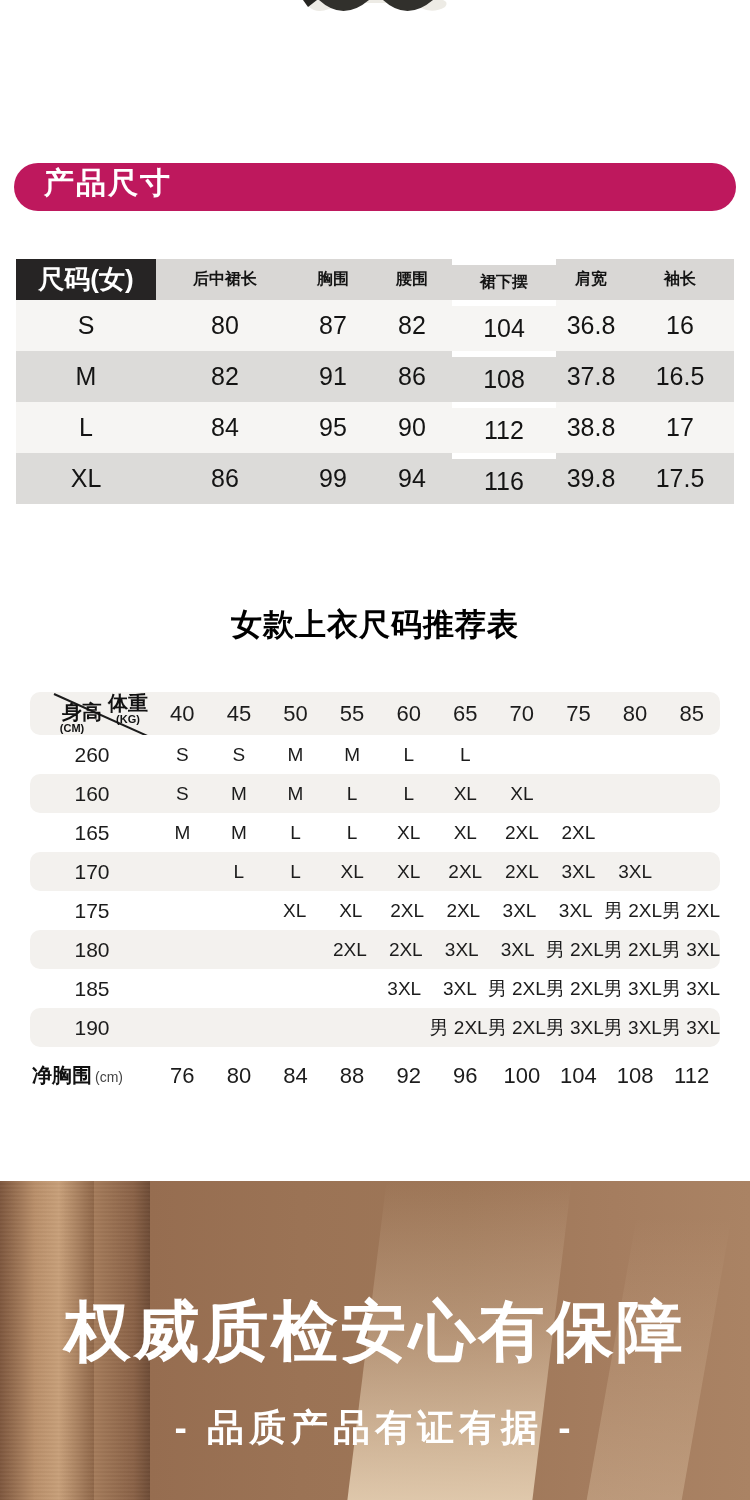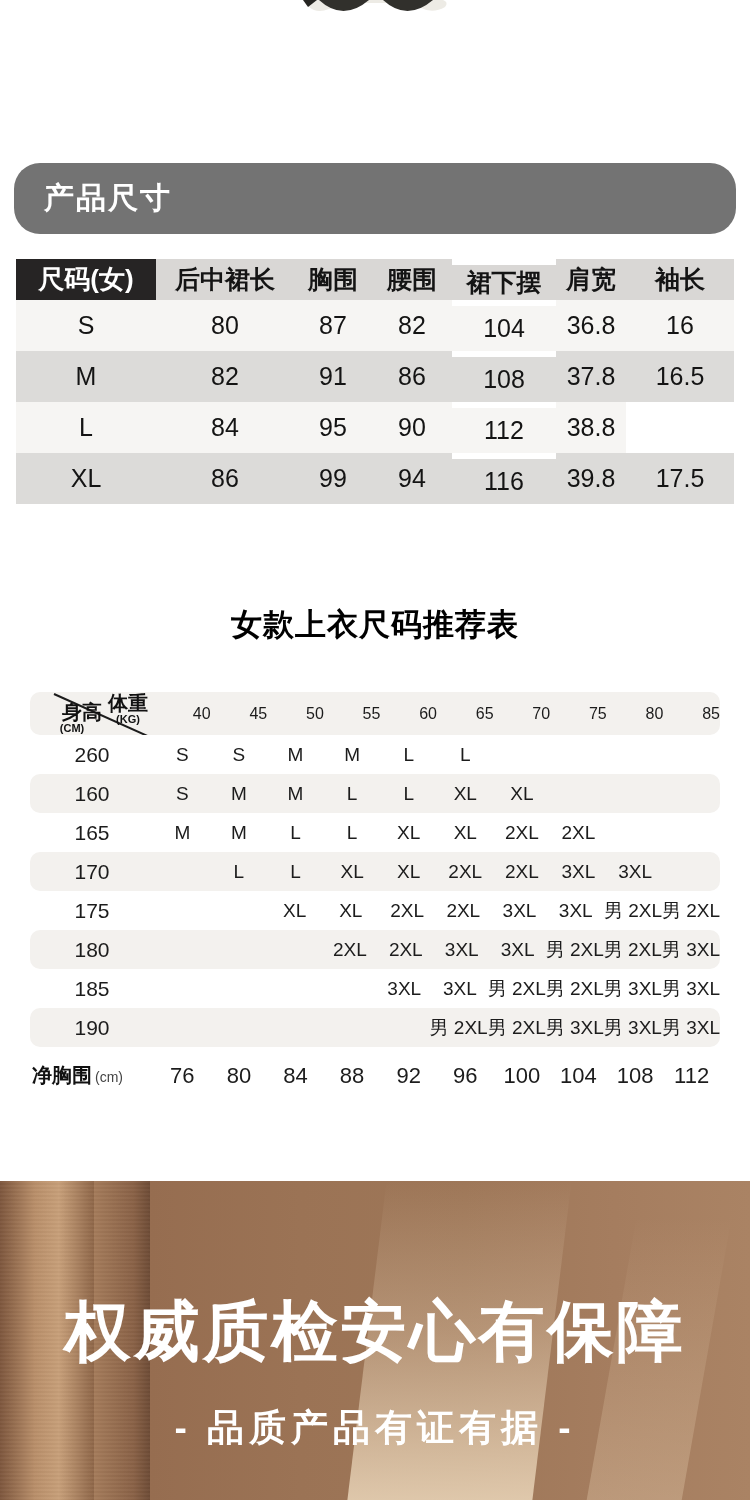--- a/index.html
+++ b/index.html
@@ -8,57 +8,57 @@
     position:relative; width:750px; height:1500px; margin:0 auto;
     background:#ffffff; overflow:hidden;
     font-family:"Liberation Sans", sans-serif; color:#111;
   }
 
   
   .hero-shoes { position:absolute; left:303px; top:0; width:146px; height:20px; }
 
   
   .pd-banner {
-    position:absolute; left:14px; top:163px; width:722px; height:71px;
-    background:#737373; border-radius:26px;
-    display:flex; align-items:center; padding-left:30px;
+    position:absolute; left:14px; top:163px; width:722px; height:48px;
+    background:#be185d; border-radius:26px;
+    display:flex; align-items:flex-start; padding-left:30px;
   }
   .pd-banner .pd-banner-text { color:#fff; font-size:30px; font-weight:700; letter-spacing:2px; }
 
   
   .size-table { position:absolute; left:16px; top:259px; width:718px; }
   .st-row { display:flex; height:51px; }
   .st-row.st-header { height:41px; }
   .st-cell {
     display:flex; align-items:center; justify-content:center;
     font-size:25px; color:#141414; white-space:nowrap;
   }
   .c0{width:140px;} .c1{width:138px;} .c2{width:78px;} .c3{width:80px;}
   .c4{width:104px;margin-top:6px;} .c5{width:70px;} .c6{width:108px;}
-  .st-header .st-cell { background:#d9d7d5; font-size:25px; font-weight:600; }
+  .st-header .st-cell { background:#d9d7d5; font-size:16px; font-weight:600; }
   .st-header .c0 { background:#262424; color:#fff; font-size:26px; }
   .st-row.light .st-cell { background:#f6f5f3; }
   .st-row.dark  .st-cell { background:#dcdbd9; }
 
   
   .rec-title {
     position:absolute; left:0; top:604px; width:750px; text-align:center;
     font-size:31px; font-weight:800; color:#000; letter-spacing:1px;
   }
 
   
   .mt { position:absolute; left:30px; top:692px; width:690px; }
   .mt-row { display:flex; height:39px; align-items:center; }
   .mt-row.alt { background:#f3f1ee; border-radius:10px; }
   .mt-header { display:flex; height:43px; background:#f3f1ee; border-radius:10px; align-items:center; }
   .mt-col0 { width:124px; position:relative; height:100%; flex:none; }
   .mt-cell {
     flex:1; text-align:center; font-size:19px; color:#1c1c1c; white-space:nowrap;
   }
-  .mt-header .mt-cell { font-size:16px;text-align:right; }
+  .mt-header .mt-cell { font-size:22px; }
   .mt-rowlabel { width:124px; flex:none; text-align:center; font-size:21px; color:#1c1c1c; }
   .corner-svg { position:absolute; left:0; top:0; }
   .corner-top { position:absolute; right:6px; top:1px; text-align:center; line-height:1; }
   .corner-top .big { font-size:20px; font-weight:700; }
   .corner-top .small { font-size:11px; font-weight:700; margin-top:1px; }
   .corner-bottom { position:absolute; left:12px; bottom:1px; text-align:center; line-height:1; }
   .corner-bottom .big { font-size:20px; font-weight:700;margin-left:20px; }
   .corner-bottom .small { font-size:11px; font-weight:700; margin-top:1px; }
 
   
@@ -146,20 +146,21 @@
       <div class="st-cell c5">37.8</div>
       <div class="st-cell c6">16.5</div>
     </div>
     <div class="st-row light">
       <div class="st-cell c0">L</div>
       <div class="st-cell c1">84</div>
       <div class="st-cell c2">95</div>
       <div class="st-cell c3">90</div>
       <div class="st-cell c4">112</div>
       <div class="st-cell c5">38.8</div>
+      <div class="st-cell c6">17</div>
     </div>
     <div class="st-row dark">
       <div class="st-cell c0">XL</div>
       <div class="st-cell c1">86</div>
       <div class="st-cell c2">99</div>
       <div class="st-cell c3">94</div>
       <div class="st-cell c4">116</div>
       <div class="st-cell c5">39.8</div>
       <div class="st-cell c6">17.5</div>
     </div>

